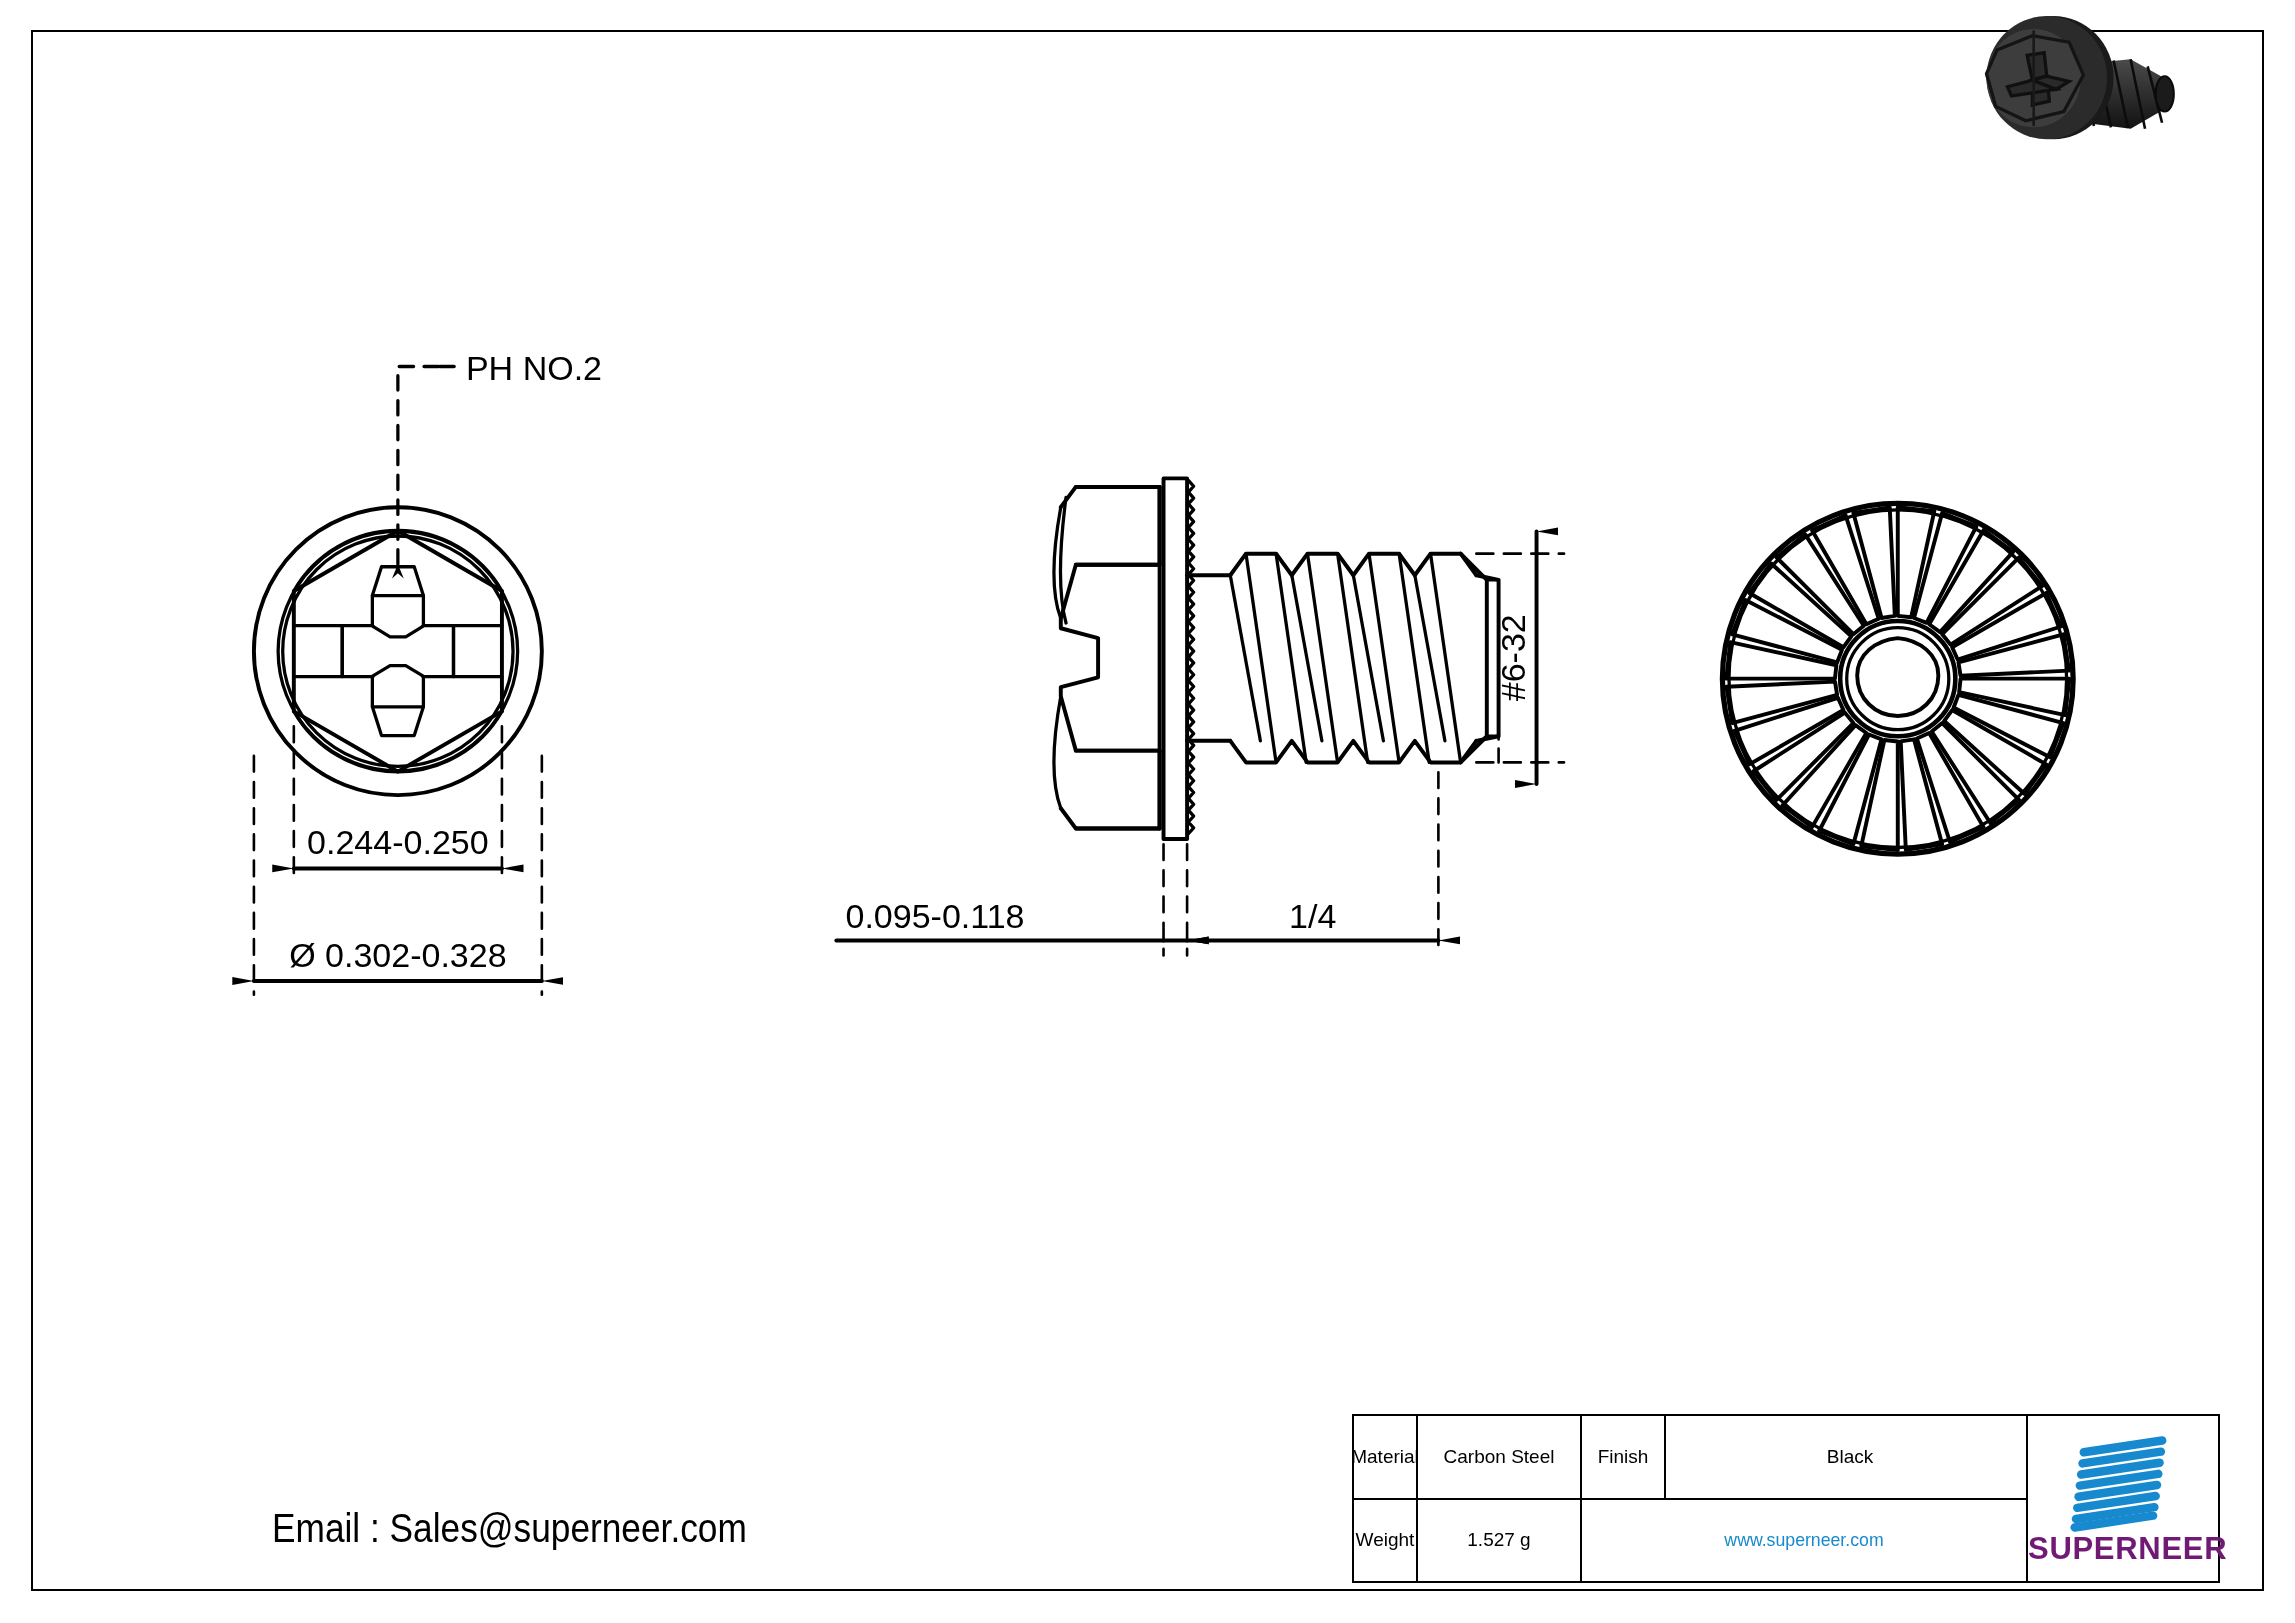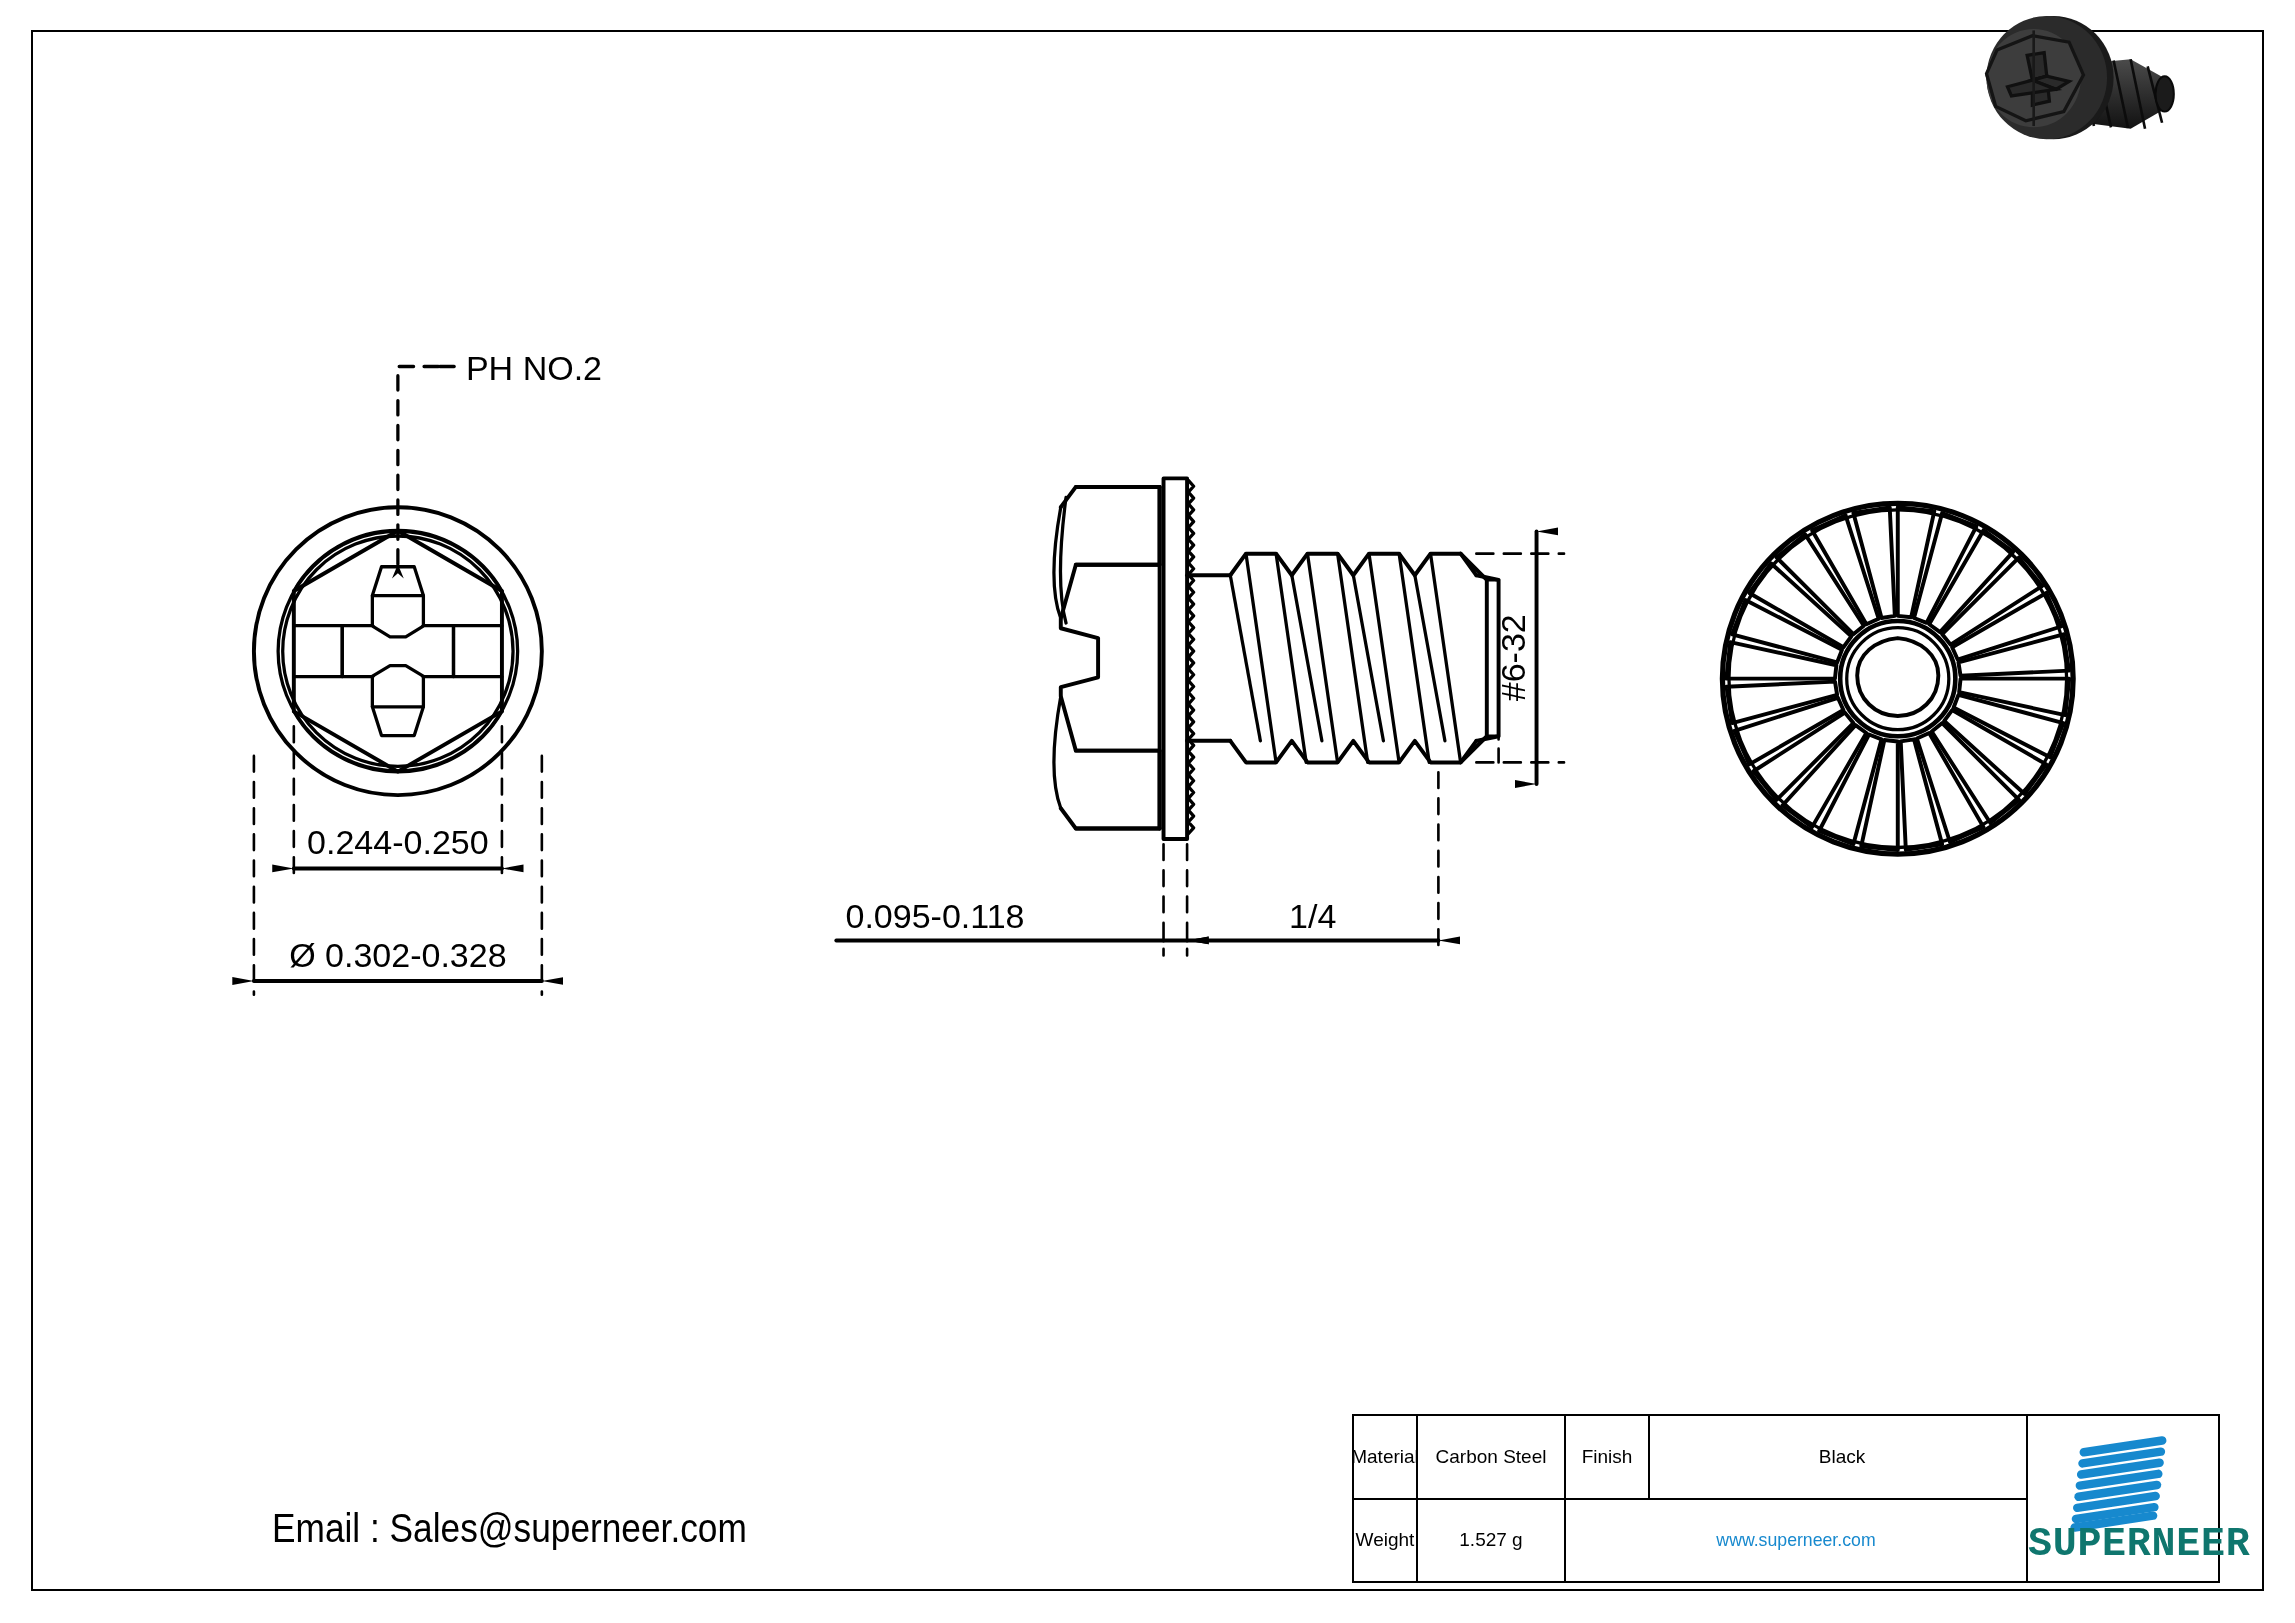--- a/index.html
+++ b/index.html
@@ -17,29 +17,29 @@
   .tb-left{width:674px;display:flex;flex-direction:column;border-right:2.6px solid #000;box-sizing:border-box;}
   .tb-desc{flex:0 0 97px;padding:3.9px 0 0 11.8px;box-sizing:border-box;border-bottom:2.6px solid #000;}
   .tb-code{font-size:34px;font-weight:bold;letter-spacing:-0.3px;line-height:38px;}
   .tb-sub{font-size:16.4px;line-height:20px;margin-top:2.6px;}
   .tb-row{display:flex;flex:1 1 0;border-bottom:2px solid #000;}
   .tb-row:last-child{border-bottom:none;}
   .tb-cell{display:flex;align-items:center;justify-content:center;
            border-right:2px solid #000;box-sizing:border-box;font-size:19px;}
   .tb-cell:last-child{border-right:none;}
   .c-lab{width:64px;}
-  .c-val{width:148px;}
+  .c-val{width:164px;}
   .c-lab2{width:84px;}
   .c-val2{flex:1;padding-left:8px;}
   .c-web{flex:1;color:#1789ce;font-size:17.7px;border-radius:8px;}
   .tb-right{flex:1;position:relative;}
   .logo-bars{position:absolute;left:50%;top:18.3px;transform:translateX(-50%);}
   .logo-word{position:absolute;left:0;right:0;bottom:14.4px;text-align:center;
-             font-size:40px;font-weight:bold;color:#0f766e;letter-spacing:0.7px;
-             font-family:Liberation Mono, monospace;}
+             font-size:31px;font-weight:bold;color:#701a75;letter-spacing:0.7px;
+             font-family:Liberation Sans, sans-serif;}
 
   
   .email{position:absolute;left:272px;top:1505px;font-size:41px;
          font-family:"Liberation Sans Narrow","Liberation Sans",sans-serif;
          transform:scaleX(0.86);transform-origin:left center;white-space:nowrap;}
 
   
   .render3d{position:absolute;left:1934px;top:16.4px;width:295px;height:131px;}
 </style>
 </head>

